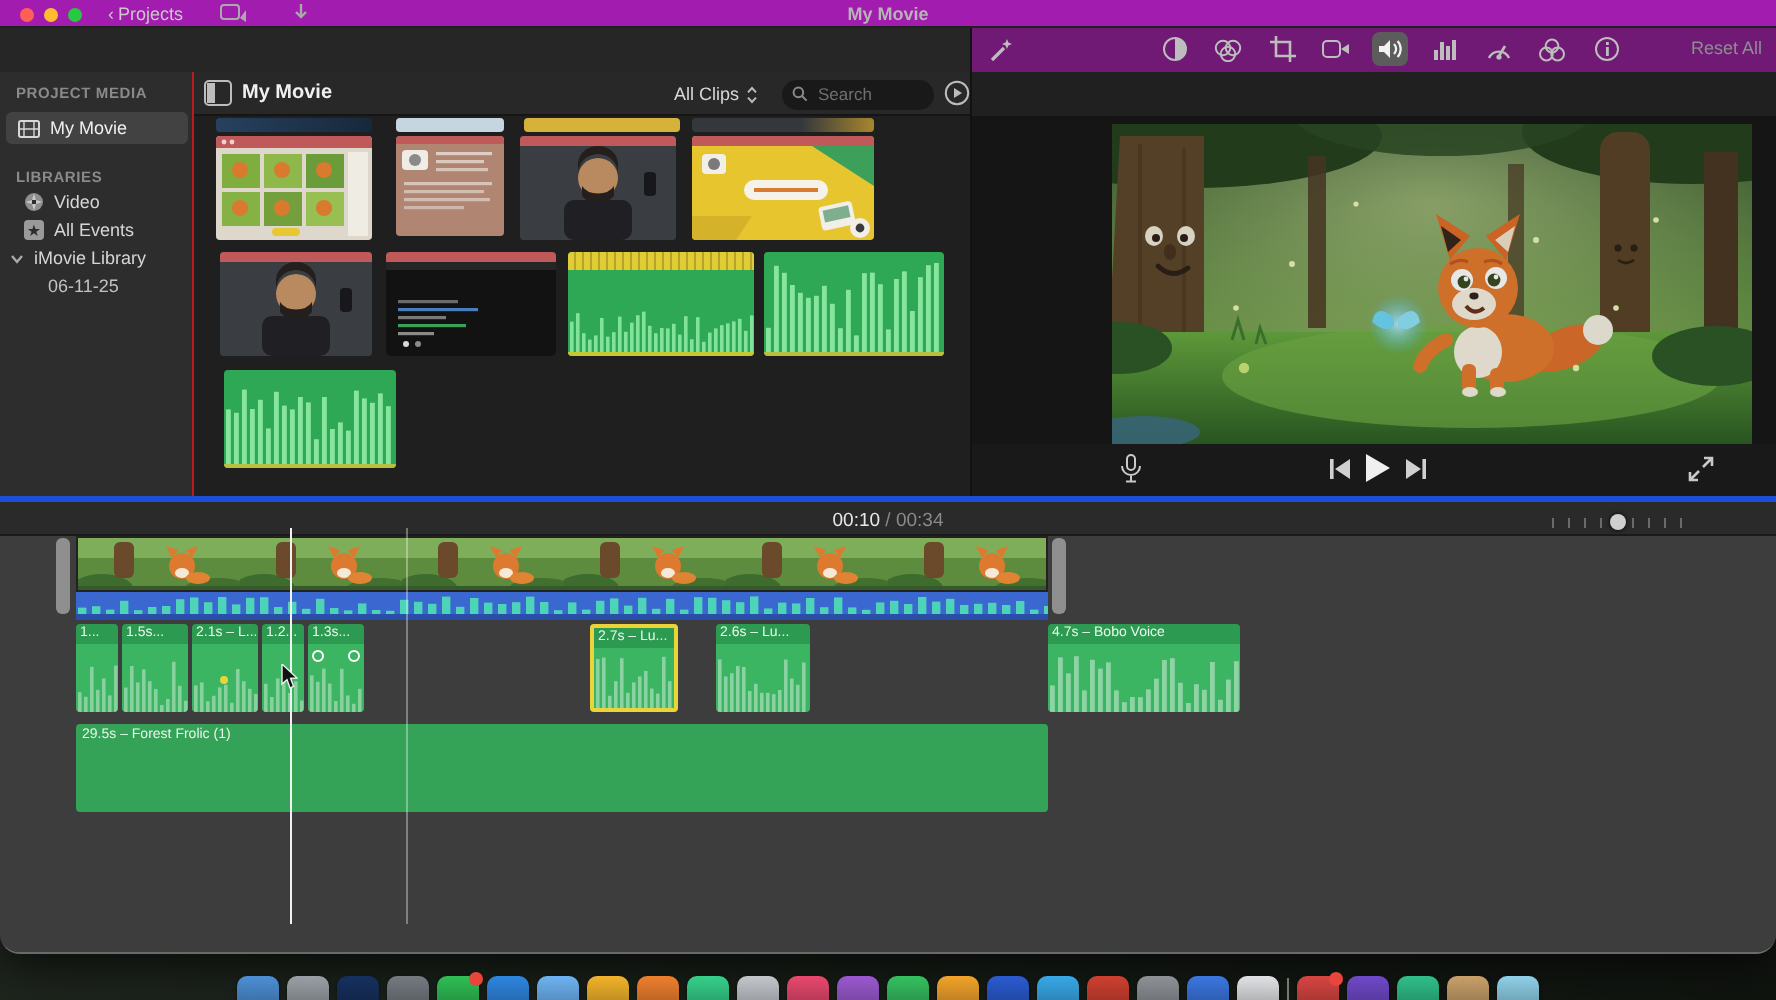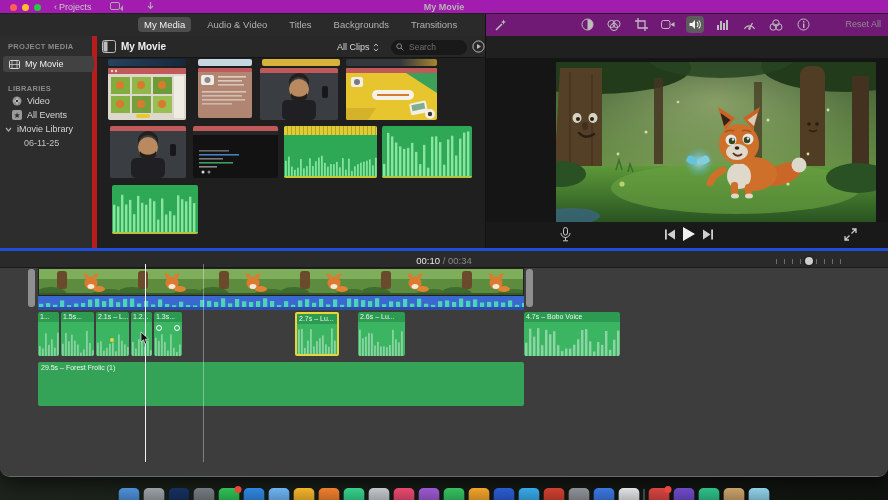--- a/index.html
+++ b/index.html
@@ -31,21 +31,21 @@
   .pill{position:absolute;top:3.5px;height:13px;background:#4f4f4f;border-radius:3.5px;color:#e8e8e8;
     font-size:8.5px;display:flex;align-items:center;justify-content:center;}
   .slider{position:absolute;height:5px;border-radius:3px;background:linear-gradient(90deg,#555,#1a1a1a);}
   .knob{position:absolute;top:-2.5px;width:9px;height:9px;border-radius:50%;background:#d8d8d8;box-shadow:0 0 2px #000;}
   .vtext{position:absolute;color:#c9c9c9;font-size:8.5px;top:6px;}
   .checkbox{position:absolute;width:9px;height:9px;background:#1c1c1c;border:1px solid #5c5c5c;border-radius:2px;top:6px;}
   .viewerarea{position:absolute;left:0;top:44px;width:403px;height:164px;background:#151515;}
   .viewerimg{position:absolute;left:70px;top:4px;width:320px;height:160px;background:#203018;overflow:hidden;}
   .transport{position:absolute;left:0;top:208px;width:403px;height:26px;background:#191919;}
   
-  .sidebar{position:absolute;left:0;top:36px;width:97px;height:212px;background:#2d2d2d;border-right:5px solid #b91c1c;}
+  .sidebar{position:absolute;left:0;top:36px;width:97px;height:212px;background:#2d2d2d;border-right:1px solid #b91c1c;}
   .shead{position:absolute;left:8px;color:#8a8a8a;font-size:7.5px;font-weight:bold;letter-spacing:.3px;}
   .sitem{position:absolute;color:#d6d6d6;font-size:9px;display:flex;align-items:center;gap:5px;}
   .srow-sel{position:absolute;left:3px;width:91px;height:16px;background:#424242;border-radius:3px;}
   
   .browser{position:absolute;left:97px;top:36px;width:388px;height:212px;background:#1f1f1f;}
   .bheader{position:absolute;left:0;top:0;width:388px;height:22px;background:#282828;border-bottom:1px solid #151515;}
   .btitle{position:absolute;left:24px;top:5px;color:#f0f0f0;font-size:10px;font-weight:bold;}
   .allclips{position:absolute;left:240px;top:6px;color:#d8d8d8;font-size:9px;display:flex;gap:3px;align-items:center;}
   .searchbox{position:absolute;left:294px;top:3.5px;width:76px;height:15px;background:#191919;border-radius:8px;
     display:flex;align-items:center;padding:0 5px;gap:3px;}
@@ -103,29 +103,20 @@
           </svg>
       </span>
       <span class="abs" style="left:146px;top:2px">
         <svg width="9" height="10" viewBox="0 0 9 10">
             <path d="M4.5 0 v6 M2 4 l2.5 2.5 L7 4" stroke="#aaa" stroke-width="1.2" fill="none"></path>
           </svg>
       </span>
       <div class="wtitle">My Movie</div>
     </div>
 
-    <div class="tabstrip">
-      <div class="tabs">
-        <span class="tab sel">My Media</span>
-        <span class="tab">Audio &amp; Video</span>
-        <span class="tab">Titles</span>
-        <span class="tab">Backgrounds</span>
-        <span class="tab">Transitions</span>
-      </div>
-    </div>
 
     <div class="sidebar">
       <div class="shead" style="top:6px">PROJECT MEDIA</div>
       <div class="srow-sel" style="top:20px"></div>
       <div class="sitem" style="left:9px;top:23px;color:#f0f0f0">
         <span>
             <svg width="11" height="9" viewBox="0 0 11 9">
               <rect x="0.5" y="0.5" width="10" height="8" rx="1" fill="none" stroke="#d8d8d8"></rect>
               <path d="M3 .5 v8 M8 .5 v8 M.5 4.5 h10" stroke="#d8d8d8" stroke-width=".7"></path>
             </svg>

